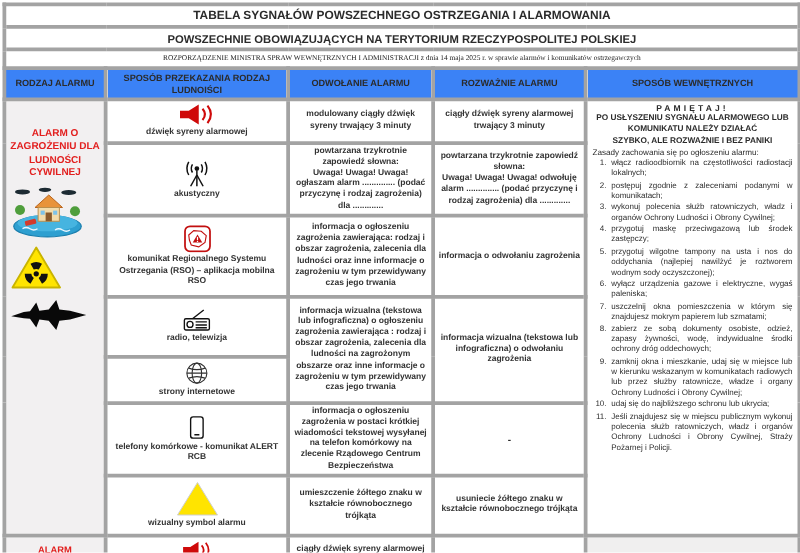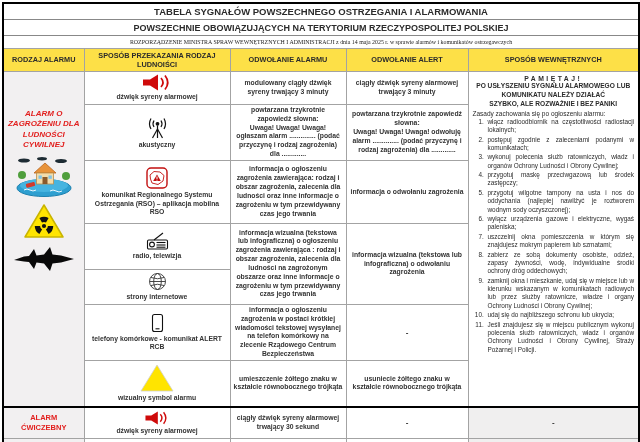--- a/index.html
+++ b/index.html
@@ -1,31 +1,31 @@
 <!DOCTYPE html>
 <html lang="pl"><head>
 <meta charset="utf-8">
 <style>
   html,body{margin:0;padding:0;background:#fff;}
   body{width:640px;height:442px;font-family:"Liberation Sans",sans-serif;color:#2b2b2b;}
   table{border-collapse:collapse;table-layout:fixed;width:636px;height:438px;margin:2px;border:2px solid #000;}
-  td{border:1px solid #a3a3a3;vertical-align:middle;text-align:center;padding:1px 3px;overflow:hidden;}
+  td{border:3px solid #a3a3a3;vertical-align:middle;text-align:center;padding:1px 3px;overflow:hidden;}
   
   tr.t1 td{height:13px;font-weight:bold;font-size:9.5px;border-bottom:1px solid #888;}
   tr.t2 td{height:13px;font-weight:bold;font-size:9px;border-bottom:1px solid #888;}
   tr.t3 td{height:10px;font-size:5.9px;font-family:"Liberation Serif",serif;color:#222;}
-  tr.head td{height:20px;background:#fde047;font-weight:bold;font-size:7.3px;line-height:1.25;}
+  tr.head td{height:20px;background:#3b82f6;font-weight:bold;font-size:7.3px;line-height:1.25;}
   
   td.txt{font-size:6.8px;font-weight:bold;line-height:1.3;white-space:pre-line;color:#333;}
   td.chan{font-size:6.8px;font-weight:bold;line-height:1.25;color:#333;}
   td.dash{font-size:8px;font-weight:bold;}
   td.graycell{background:#f0efef;}
   
   td.kindcell{background:#f2f0f1;vertical-align:top;}
-  .kind-inner{display:flex;flex-direction:column;align-items:center;gap:5px;padding-top:36px;font-style:italic;}
+  .kind-inner{display:flex;flex-direction:column;align-items:flex-start;gap:5px;padding-top:20px;}
   .alarm-name{color:#e2201f;font-weight:bold;font-size:8px;line-height:1.3;text-align:center;}
   .alarm-name.small{font-size:7.5px;text-align:center;}
   td.kindcell2{background:#f2f0f1;}
   
   .chanbox{display:flex;flex-direction:column;align-items:center;justify-content:center;gap:2px;}
   
   td.conduct{vertical-align:top;text-align:center;padding:3px 4px 1px 4px;}
   .remember{font-weight:bold;font-size:6.8px;letter-spacing:2.5px;}
   .headline{font-weight:bold;font-size:6.6px;line-height:1.35;}
   .intro{font-size:6.5px;text-align:left;margin-top:1px;}
@@ -58,21 +58,21 @@
         <td colspan="5">POWSZECHNIE OBOWIĄZUJĄCYCH NA TERYTORIUM RZECZYPOSPOLITEJ POLSKIEJ</td>
       </tr>
   <tr class="t3">
         <td colspan="5">ROZPORZĄDZENIE MINISTRA SPRAW WEWNĘTRZNYCH I ADMINISTRACJI z dnia 14 maja 2025 r. w sprawie alarmów i komunikatów ostrzegawczych</td>
       </tr>
 
   <tr class="head">
     <td>RODZAJ ALARMU</td>
     <td>SPOSÓB PRZEKAZANIA RODZAJ LUDNOIŚCI</td>
     <td>ODWOŁANIE ALARMU</td>
-    <td>ODWOŁANIE ALERT</td>
+    <td>ROZWAŻNIE ALARMU</td>
     <td>SPOSÓB WEWNĘTRZNYCH</td>
   </tr>
 
   <tr class="r1">
     <td rowspan="7" class="kindcell">
       <div class="kind-inner">
         <div class="alarm-name">ALARM O ZAGROŻENIU DLA LUDNOŚCI CYWILNEJ</div>
         <span>
           <svg width="60" height="42" viewBox="0 0 60 42">
             <ellipse cx="10" cy="4.5" rx="6" ry="2" fill="#1d2b33"></ellipse>

